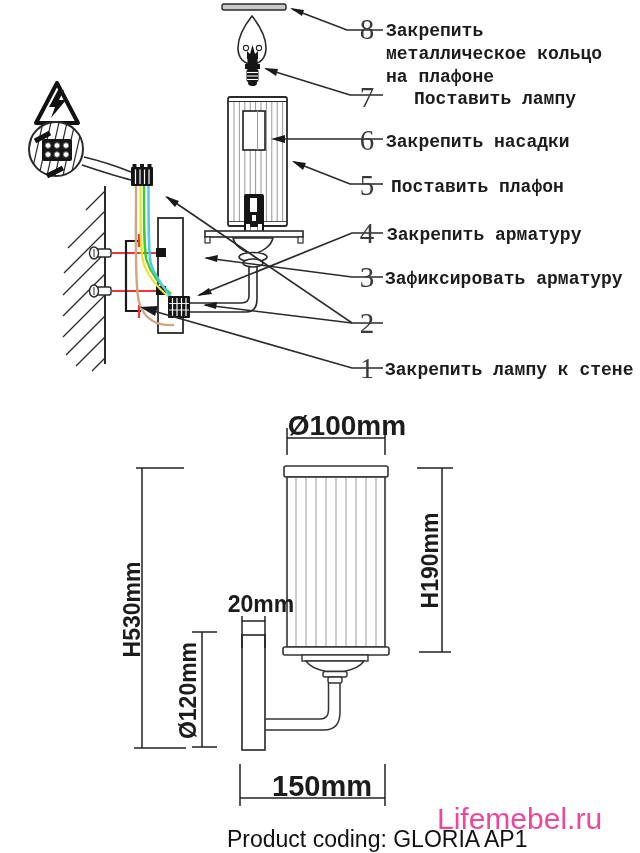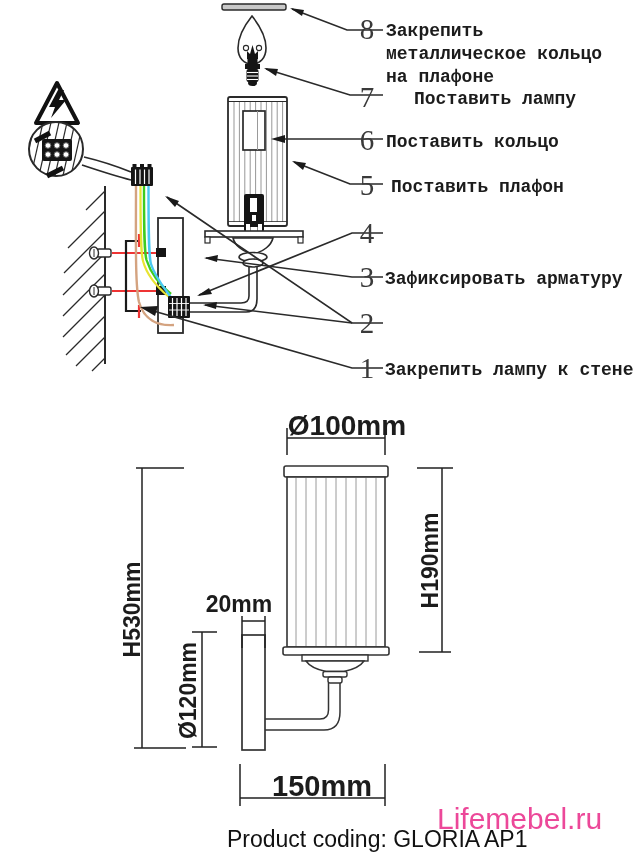--- a/index.html
+++ b/index.html
@@ -235,38 +235,39 @@
   </g>
 </svg>
 
 <div class="txt num" style="left:352px;top:15px">8</div>
 <div class="txt lbl wrap" style="left:386px;top:20px">Закрепить металлическое кольцо на плафоне</div>
 
 <div class="txt num" style="left:352px;top:83px">7</div>
 <div class="txt lbl" style="left:414px;top:88px">Поставить лампу</div>
 
 <div class="txt num" style="left:352px;top:126px">6</div>
-<div class="txt lbl" style="left:386px;top:131px">Поставить кольцо</div>
+<div class="txt lbl" style="left:386px;top:131px">Закрепить насадки</div>
 
 <div class="txt num" style="left:352px;top:171px">5</div>
 <div class="txt lbl" style="left:391px;top:176px">Поставить плафон</div>
 
 <div class="txt num" style="left:352px;top:219px">4</div>
+<div class="txt lbl" style="left:387px;top:224px">Закрепить арматуру</div>
 
 <div class="txt num" style="left:352px;top:263px">3</div>
 <div class="txt lbl" style="left:385px;top:268px">Зафиксировать арматуру</div>
 
 <div class="txt num" style="left:352px;top:309px">2</div>
 
 <div class="txt num" style="left:352px;top:354px">1</div>
 <div class="txt lbl" style="left:385px;top:359px">Закрепить лампу к стене</div>
 
 <div class="txt dim" style="left:287px;top:410px;width:120px;font-size:28px">Ø100mm</div>
 <div class="txt dim rot" style="left:72px;top:596px;width:120px">H530mm</div>
 <div class="txt dim rot" style="left:128px;top:677px;width:120px">Ø120mm</div>
 <div class="txt dim rot" style="left:370px;top:547px;width:120px">H190mm</div>
-<div class="txt dim" style="left:199px;top:591px;width:80px">20mm</div>
+<div class="txt dim" style="left:221px;top:591px;width:80px">20mm</div>
 <div class="txt dim" style="left:252px;top:770px;width:140px;font-size:29px">150mm</div>
 
 <div class="txt wm" style="left:437px;top:802px">Lifemebel.ru</div>
 <div class="txt foot" style="left:191px;top:826px">Product coding: GLORIA AP1</div>
 
 </div>
 
 </body></html>

